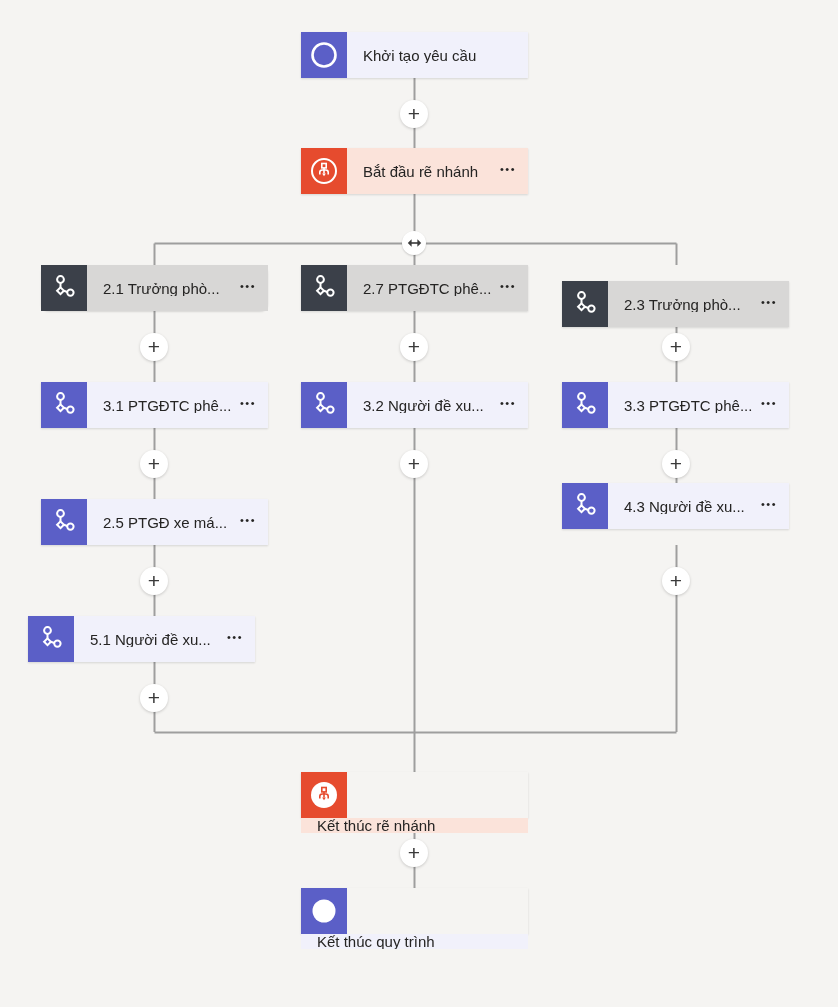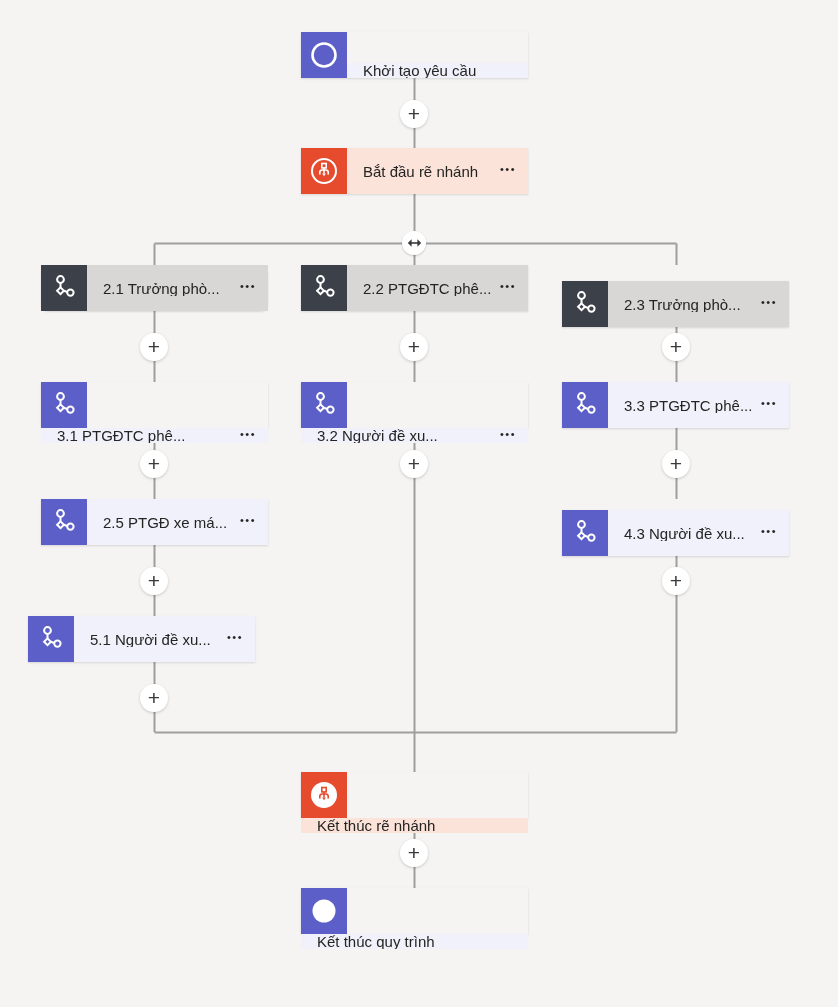--- a/index.html
+++ b/index.html
@@ -83,21 +83,21 @@
       <path d="M414.5 311 V382"></path>
       <path d="M414.5 428 V772"></path>
       <path d="M676.5 311 V382"></path>
       <path d="M676.5 428 V499"></path>
       <path d="M676.5 545 V732"></path>
       <path d="M154.5 732.5 H676.5"></path>
       <path d="M414.5 818 V888"></path>
     </g>
   </svg>
 
-  <div class="node" style="left:301px;top:32px;align-items:flex-end;">
+  <div class="node" style="left:301px;top:32px;">
     <div class="node-icon icon-purple">
       <svg width="46" height="46" viewBox="0 0 46 46">
         <circle cx="23" cy="23" r="11.5" fill="none" stroke="#ffffff" stroke-width="2.6"></circle>
       </svg>
     </div>
     <div class="node-body body-lavender">
       <span class="node-label">Khởi tạo yêu cầu</span>
     </div>
   </div>
 
@@ -144,21 +144,21 @@
         <g stroke="#ffffff" stroke-width="2" fill="none">
           <circle cx="19.5" cy="14.5" r="3.4"></circle>
           <path d="M19.5 17.9 V22.4"></path>
           <path d="M19.5 22.4 L22.9 25.8 L19.5 29.2 L16.1 25.8 Z"></path>
           <path d="M22.9 25.8 L26.2 27"></path>
           <circle cx="29.4" cy="27.6" r="3.2"></circle>
         </g>
       </svg>
     </div>
     <div class="node-body body-gray">
-      <span class="node-label">2.2 PTGĐTC phê...</span>
+      <span class="node-label">2.7 PTGĐTC phê...</span>
       <span class="node-menu">•••</span>
     </div>
   </div>
 
   <div class="node" style="left:562px;top:281px;">
     <div class="node-icon icon-dark">
       <svg width="46" height="46" viewBox="0 0 46 46">
         <g stroke="#ffffff" stroke-width="2" fill="none">
           <circle cx="19.5" cy="14.5" r="3.4"></circle>
           <path d="M19.5 17.9 V22.4"></path>
@@ -167,39 +167,39 @@
           <circle cx="29.4" cy="27.6" r="3.2"></circle>
         </g>
       </svg>
     </div>
     <div class="node-body body-gray">
       <span class="node-label">2.3 Trưởng phò...</span>
       <span class="node-menu">•••</span>
     </div>
   </div>
 
-  <div class="node" style="left:41px;top:382px;flex-direction:column;">
+  <div class="node" style="left:41px;top:382px;">
     <div class="node-icon icon-purple">
       <svg width="46" height="46" viewBox="0 0 46 46">
         <g stroke="#ffffff" stroke-width="2" fill="none">
           <circle cx="19.5" cy="14.5" r="3.4"></circle>
           <path d="M19.5 17.9 V22.4"></path>
           <path d="M19.5 22.4 L22.9 25.8 L19.5 29.2 L16.1 25.8 Z"></path>
           <path d="M22.9 25.8 L26.2 27"></path>
           <circle cx="29.4" cy="27.6" r="3.2"></circle>
         </g>
       </svg>
     </div>
     <div class="node-body body-lavender">
       <span class="node-label">3.1 PTGĐTC phê...</span>
       <span class="node-menu">•••</span>
     </div>
   </div>
 
-  <div class="node" style="left:301px;top:382px;flex-direction:column;">
+  <div class="node" style="left:301px;top:382px;">
     <div class="node-icon icon-purple">
       <svg width="46" height="46" viewBox="0 0 46 46">
         <g stroke="#ffffff" stroke-width="2" fill="none">
           <circle cx="19.5" cy="14.5" r="3.4"></circle>
           <path d="M19.5 17.9 V22.4"></path>
           <path d="M19.5 22.4 L22.9 25.8 L19.5 29.2 L16.1 25.8 Z"></path>
           <path d="M22.9 25.8 L26.2 27"></path>
           <circle cx="29.4" cy="27.6" r="3.2"></circle>
         </g>
       </svg>
@@ -239,21 +239,21 @@
           <circle cx="29.4" cy="27.6" r="3.2"></circle>
         </g>
       </svg>
     </div>
     <div class="node-body body-lavender">
       <span class="node-label">2.5 PTGĐ xe má...</span>
       <span class="node-menu">•••</span>
     </div>
   </div>
 
-  <div class="node" style="left:562px;top:510px;">
+  <div class="node" style="left:562px;top:483px;">
     <div class="node-icon icon-purple">
       <svg width="46" height="46" viewBox="0 0 46 46">
         <g stroke="#ffffff" stroke-width="2" fill="none">
           <circle cx="19.5" cy="14.5" r="3.4"></circle>
           <path d="M19.5 17.9 V22.4"></path>
           <path d="M19.5 22.4 L22.9 25.8 L19.5 29.2 L16.1 25.8 Z"></path>
           <path d="M22.9 25.8 L26.2 27"></path>
           <circle cx="29.4" cy="27.6" r="3.2"></circle>
         </g>
       </svg>

